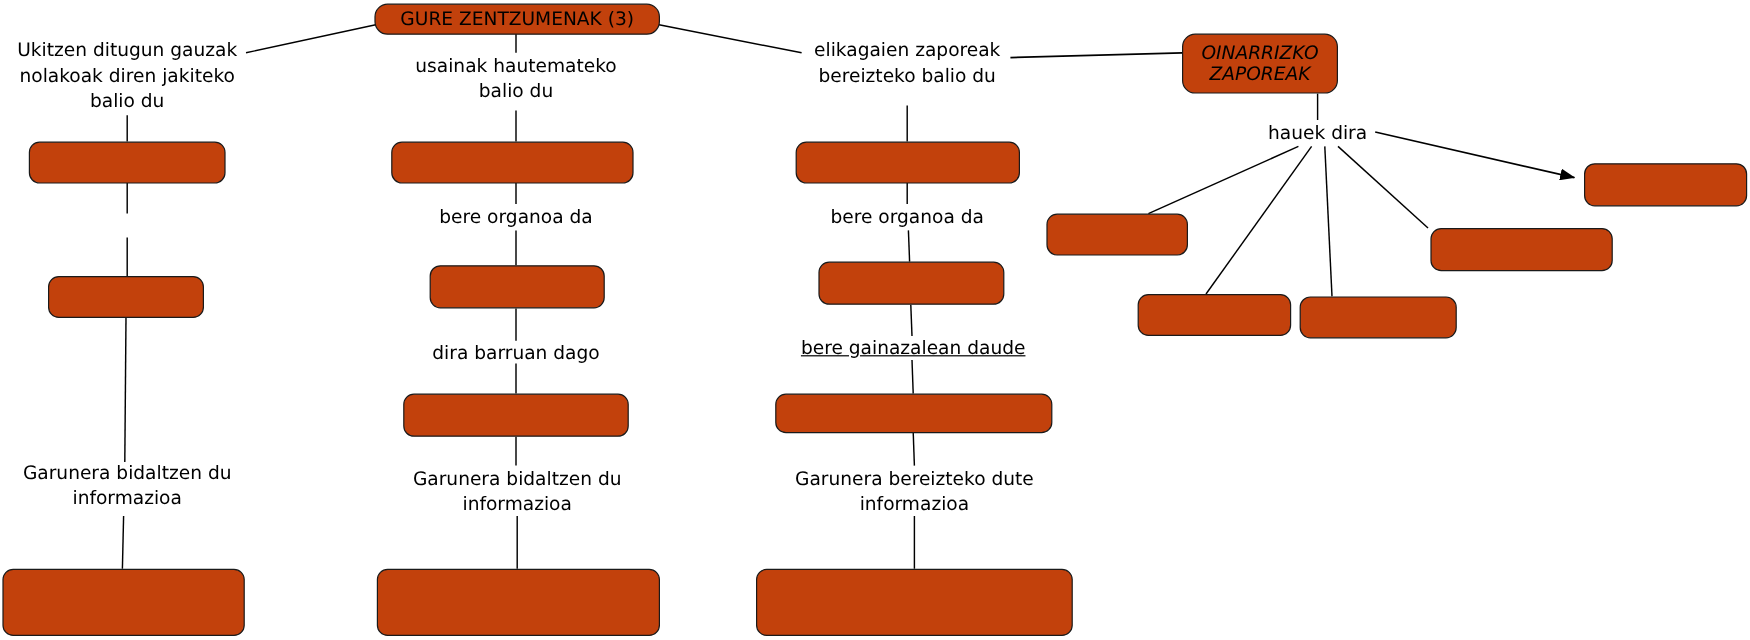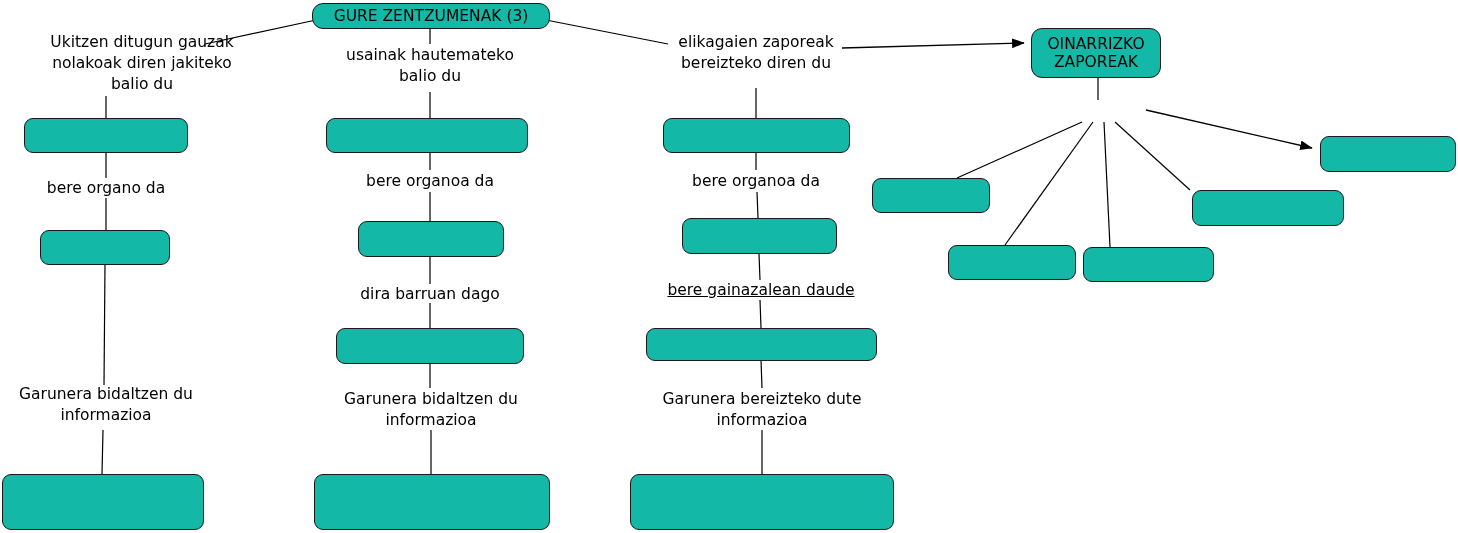--- a/index.html
+++ b/index.html
@@ -19,21 +19,21 @@
     position: absolute;
     left: 0;
     top: 0;
     width: 1458px;
     height: 533px;
     pointer-events: none;
   }
   .node {
     position: absolute;
     box-sizing: border-box;
-    background: #14b8a6;
+    background: #c2410c;
     border: 1.4px solid #1a1a1a;
     border-radius: 9px;
     display: flex;
     align-items: center;
     justify-content: center;
     text-align: center;
     color: #000000;
     font-size: 15.5px;
     line-height: 1.18;
     z-index: 2;
@@ -98,32 +98,31 @@
     <line x1="1093" y1="122" x2="1005" y2="245" stroke="#000000" stroke-width="1.2"></line>
     <line x1="1104" y1="122" x2="1110" y2="247" stroke="#000000" stroke-width="1.2"></line>
     <line x1="1115" y1="122" x2="1190" y2="190" stroke="#000000" stroke-width="1.2"></line>
     <line x1="1146" y1="110" x2="1312" y2="148" stroke="#000000" stroke-width="1.4" marker-end="url(#arrowhead)"></line>
   </svg>
 
   <div class="node title" style="left:312px; top:3px; width:238px; height:26px;">
     <span>GURE ZENTZUMENAK (3)</span>
   </div>
 
-  <div class="label" style="left:0px; top:32px; width:212px;margin-left:36px;">Ukitzen ditugun gauzak
+  <div class="label" style="left:0px; top:32px; width:212px;">Ukitzen ditugun gauzak
 nolakoak diren jakiteko
 balio du</div>
   <div class="label" style="left:330px; top:45px; width:200px;">usainak hautemateko
 balio du</div>
   <div class="label" style="left:658px; top:32px; width:196px;">elikagaien zaporeak
-bereizteko diren du</div>
+bereizteko balio du</div>
 
   <div class="node" style="left:24px; top:118px; width:164px; height:35px;">
     <span></span>
   </div>
-  <div class="label" style="left:16px; top:178px; width:180px;">bere organo da</div>
   <div class="node" style="left:40px; top:230px; width:130px; height:35px;">
     <span></span>
   </div>
   <div class="label" style="left:2px; top:384px; width:208px;">Garunera bidaltzen du
 informazioa</div>
   <div class="node" style="left:2px; top:474px; width:202px; height:56px;">
     <span></span>
   </div>
 
   <div class="node" style="left:326px; top:118px; width:202px; height:35px;">
@@ -153,24 +152,25 @@
   <div class="label" style="left:655px; top:280px; width:212px;text-decoration:underline;">bere gainazalean daude</div>
   <div class="node" style="left:646px; top:328px; width:231px; height:33px;">
     <span></span>
   </div>
   <div class="label" style="left:655px; top:389px; width:214px;">Garunera bereizteko dute
 informazioa</div>
   <div class="node" style="left:630px; top:474px; width:264px; height:56px;">
     <span></span>
   </div>
 
-  <div class="node title" style="left:1031px; top:28px; width:130px; height:50px; white-space:pre-line;">
+  <div class="node title" style="left:985px; top:28px; width:130px; height:50px; white-space:pre-line;font-style:italic;">
     <span style="white-space:pre-line;">OINARRIZKO
 ZAPOREAK</span>
   </div>
+  <div class="label" style="left:1022px; top:101px; width:152px;">hauek dira</div>
 
   <div class="node" style="left:872px; top:178px; width:118px; height:35px;">
     <span></span>
   </div>
   <div class="node" style="left:948px; top:245px; width:128px; height:35px;">
     <span></span>
   </div>
   <div class="node" style="left:1083px; top:247px; width:131px; height:35px;">
     <span></span>
   </div>

